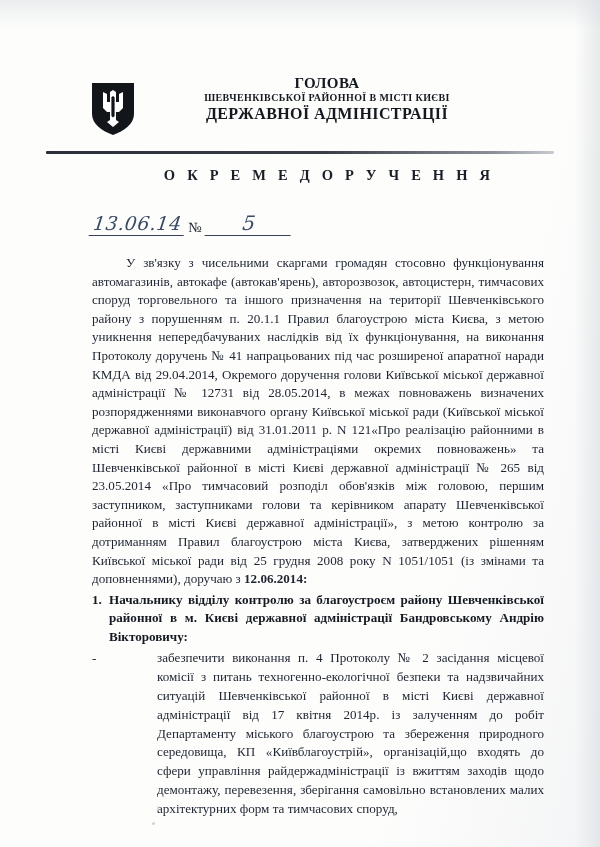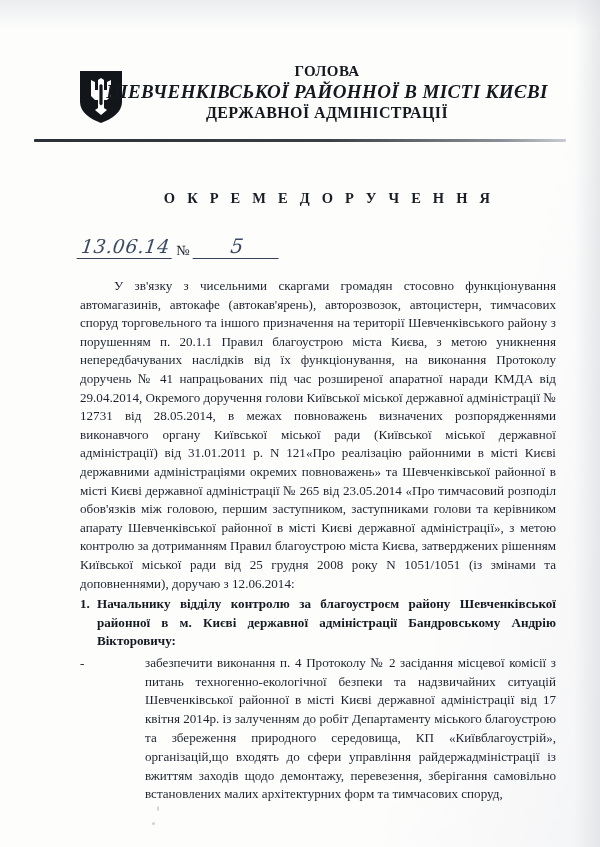--- a/index.html
+++ b/index.html
@@ -17,21 +17,21 @@
   }
 
   .page {
     position: relative;
     width: 600px;
     height: 847px;
     background:
       linear-gradient(105deg, rgba(255,255,255,0) 72%, rgba(242,243,245,0.85) 100%),
       #fdfdfc;
     box-sizing: border-box;
-    padding: 0;
+    padding: 12px;
   }
 
   
   .letterhead {
     position: relative;
     padding: 62px 34px 0 34px;
     display: flex;
     align-items: flex-start;
   }
 
@@ -50,36 +50,36 @@
     padding-right: 10px;
   }
   .org-line {
     font-family: "Liberation Serif", "DejaVu Serif", serif;
     font-weight: bold;
     letter-spacing: 0.4px;
     color: #14181f;
     line-height: 1.22;
   }
   .org-line-1 { font-size: 15px; }
-  .org-line-2 { font-size: 19px; font-style: italic; }
+  .org-line-2 { font-size: 10px; }
   .org-line-3 { font-size: 16px; }
 
   .rule-wrap {
     padding: 0 34px;
     margin-top: 15px;
   }
   .rule {
     height: 3px;
     background: linear-gradient(to right, #2b2f37 0%, #3a3f47 55%, #8b9098 88%, #c9ccd1 100%);
     border-radius: 1px;
   }
 
   
   .doc-title {
-    margin-top: 48px;
+    margin-top: 13px;
     text-align: center;
     font-weight: bold;
     font-size: 14.5px;
     letter-spacing: 4.2px;
     color: #1a1f27;
     padding-left: 58px;
   }
 
   
   .reg-line {
@@ -124,21 +124,21 @@
   }
   .para {
     text-align: justify;
     text-justify: inter-word;
     font-size: 13.1px;
     line-height: 18.6px;
     color: #1d2330;
     margin: 0;
     hyphens: none;
   }
-  .para .b { font-weight: normal; }
+  .para .b { font-weight: bold; }
 
   .numbered {
     display: flex;
     margin-top: 2px;
     font-size: 13.1px;
     line-height: 18.6px;
     font-weight: bold;
     color: #151a22;
   }
   .numbered .marker {

